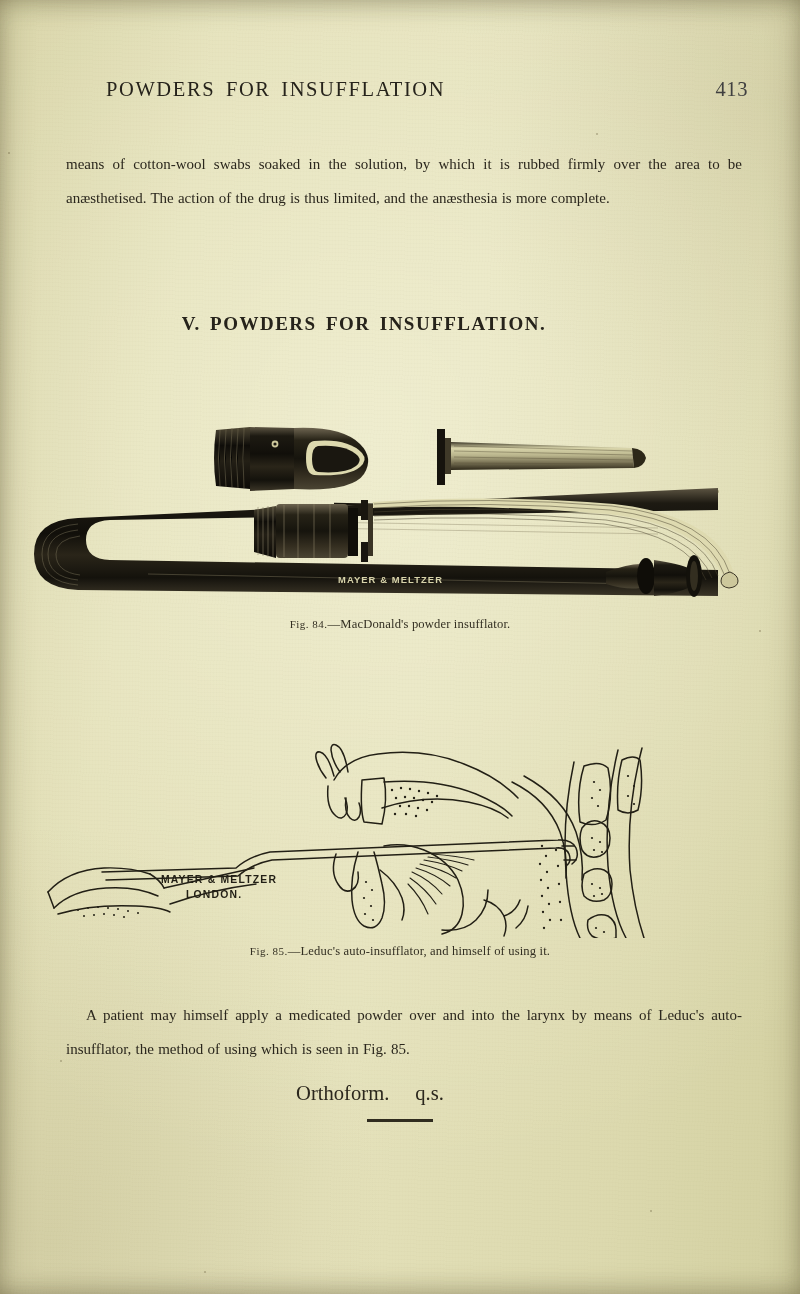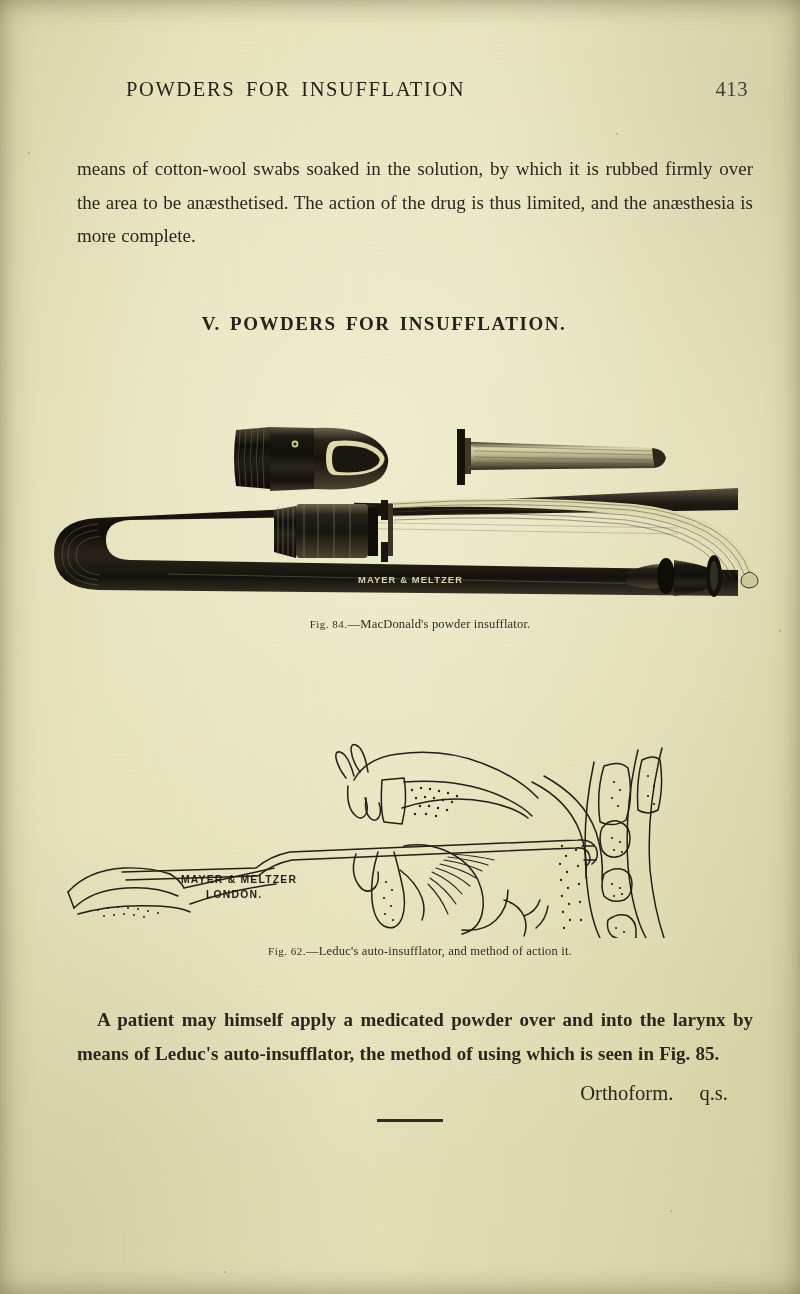--- a/index.html
+++ b/index.html
@@ -43,21 +43,20 @@
     box-shadow:
       inset 14px 0 34px -16px rgba(88,80,48,0.45),
       inset -14px 0 34px -16px rgba(88,80,48,0.40),
       inset 0 16px 30px -18px rgba(88,80,48,0.34),
       inset 0 -16px 30px -18px rgba(88,80,48,0.34);
   }
   .content {
     position: absolute;
     inset: 0;
     z-index: 4;
-    margin-left: 20px;
   }
 
   
   .runhead {
     position: absolute;
     left: 62px;
     right: 52px;
     top: 78px;
     height: 26px;
     display: flex;
@@ -73,35 +72,35 @@
   }
   .runhead-folio {
     font-size: 20.5px;
     letter-spacing: 0.6px;
     color: #404040;
   }
 
   
   .para {
     position: absolute;
-    left: 57px;
+    left: 66px;
     width: 676px;
-    font-size: 19px;
+    font-size: 15px;
     line-height: 33.5px;
     text-align: justify;
     text-align-last: left;
     color: #2b271d;
     word-spacing: 0.5px;
   }
   .para.indent { text-indent: 20px; }
 
   #p-intro  { top: 133px; }
   #p-mid    { top: 352px; }
   #p-cases  { top: 664px; }
-  #p-final  { top: 984px; font-weight: bold; }
+  #p-final  { top: 984px; }
 
   
   .section-head {
     position: absolute;
     left: 0;
     width: 728px;
     top: 297px;
     text-align: center;
     font-size: 19px;
     letter-spacing: 1.5px;
@@ -132,24 +131,24 @@
     overflow: visible;
     font-weight: bold;
   }
   #fig-84 { left: 18px; top: 424px; width: 764px; height: 182px; }
   #fig-85 { left: 18px; top: 742px; width: 764px; height: 196px; }
   .figure svg { display: block; width: 100%; height: 100%; }
 
   
   #p-orthoform {
     position: absolute;
-    left: 0;
+    left: 16px;
     width: 708px;
     top: 1082px;
-    text-align: right;
+    text-align: center;
     font-size: 20.6px;
     color: #2b271d;
   }
   #p-orthoform .dose { padding-left: 26px; }
 
   .end-rule {
     position: absolute;
     left: 50%;
     transform: translateX(-50%);
     top: 1119px;
@@ -462,21 +461,21 @@
       </g>
 
       <g font-family="'Liberation Sans', sans-serif" fill="#221f15" font-size="10.4" letter-spacing="1.2">
         <text x="143" y="141">MAYER &amp; MELTZER</text>
         <text x="168" y="156">LONDON.</text>
       </g>
     </svg>
   </div>
 
   <div class="fig-caption" id="cap-85">
-    <span class="smallcaps">Fig. 62.</span><span>—Leduc's auto-insufflator, and method of action it.</span>
+    <span class="smallcaps">Fig. 85.</span><span>—Leduc's auto-insufflator, and himself of using it.</span>
   </div>
 
   <p class="para indent" id="p-final">A patient may himself apply a medicated powder over and into the larynx by means of Leduc's auto-insufflator, the method of using which is seen in Fig. 85.</p>
 
   <div id="p-orthoform">
     <span>Orthoform.</span><span class="dose">q.s.</span>
   </div>
 
   <div class="end-rule"></div>
 

